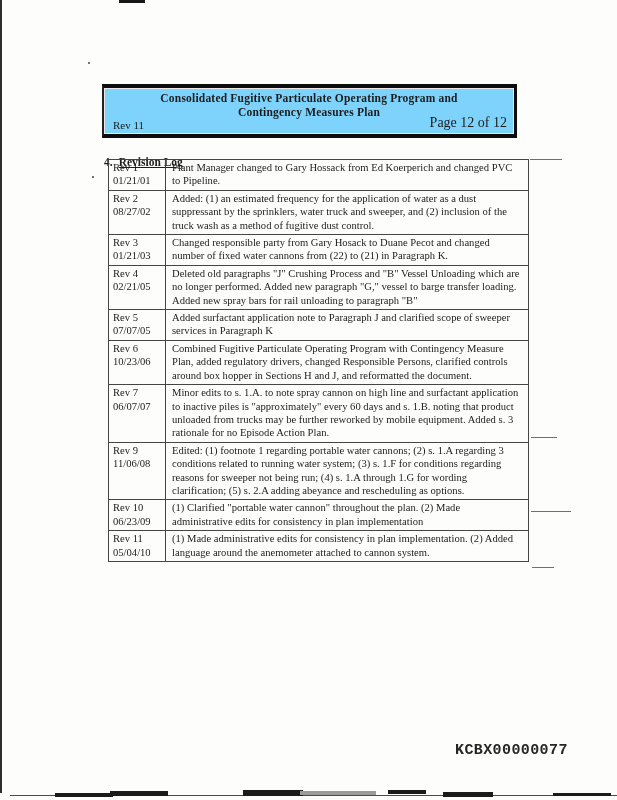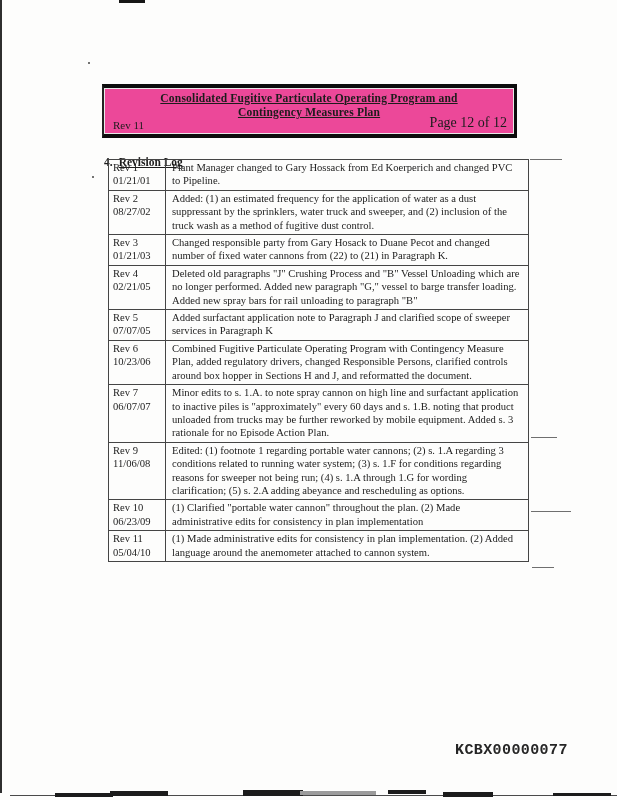--- a/index.html
+++ b/index.html
@@ -20,22 +20,21 @@
   .bseg{position:absolute;background:#1b1b1b;}
   .right-dash{position:absolute;height:1px;background:#6f6f6f;}
   
   .header-box{
     position:absolute;left:102px;top:84px;width:410px;height:46px;
     border-top:4px solid #0c0c0c;
     border-bottom:4px solid #0c0c0c;
     border-left:2px solid #222;
     border-right:3px solid #0c0c0c;
     box-shadow:inset 0 0 0 1px #e8e8e8;
-    background:#ec4899;
-    text-decoration:underline;
+    background:#7dd3fc;
   }
   .hdr-title{ text-align:center; font-weight:bold; font-size:11.5px; line-height:14px; padding-top:3px; letter-spacing:0.2px;}
   .hdr-rev{ position:absolute; left:9px; bottom:3px; font-size:11px;}
   .hdr-page{ position:absolute; right:7px; bottom:3px; font-size:14px;}
   
   .section-heading{ position:absolute; left:104px; top:144px; font-size:11.5px; font-weight:bold;margin-top:12px;}
   .section-heading .num{ margin-right:6px; }
   .section-heading .ttl{ text-decoration:underline; }
   
   table.revlog{

